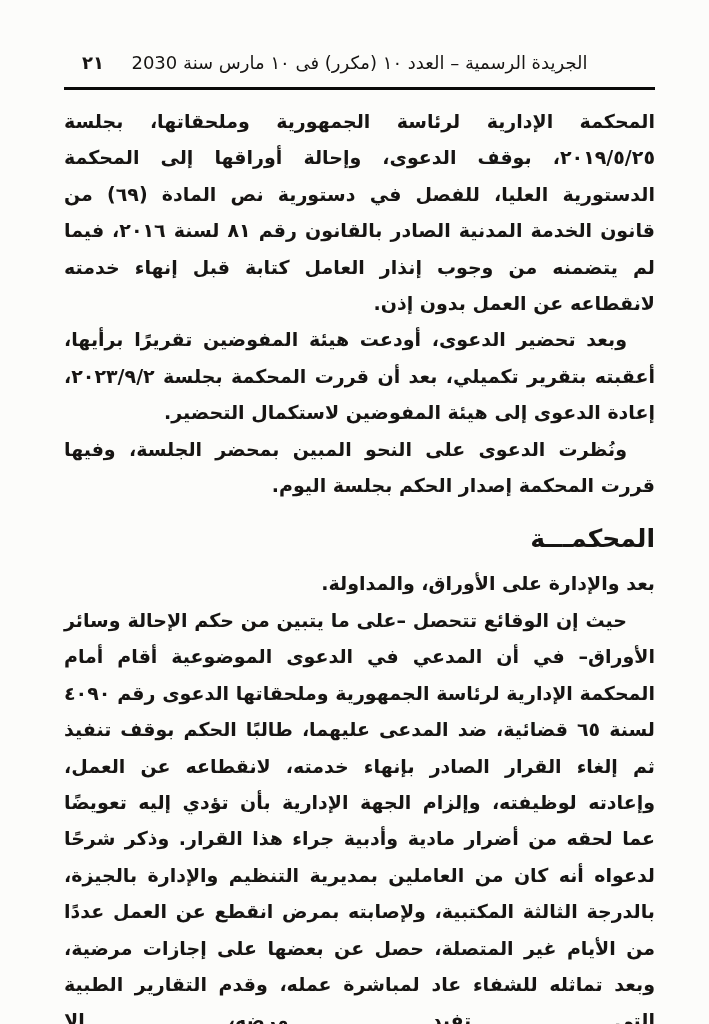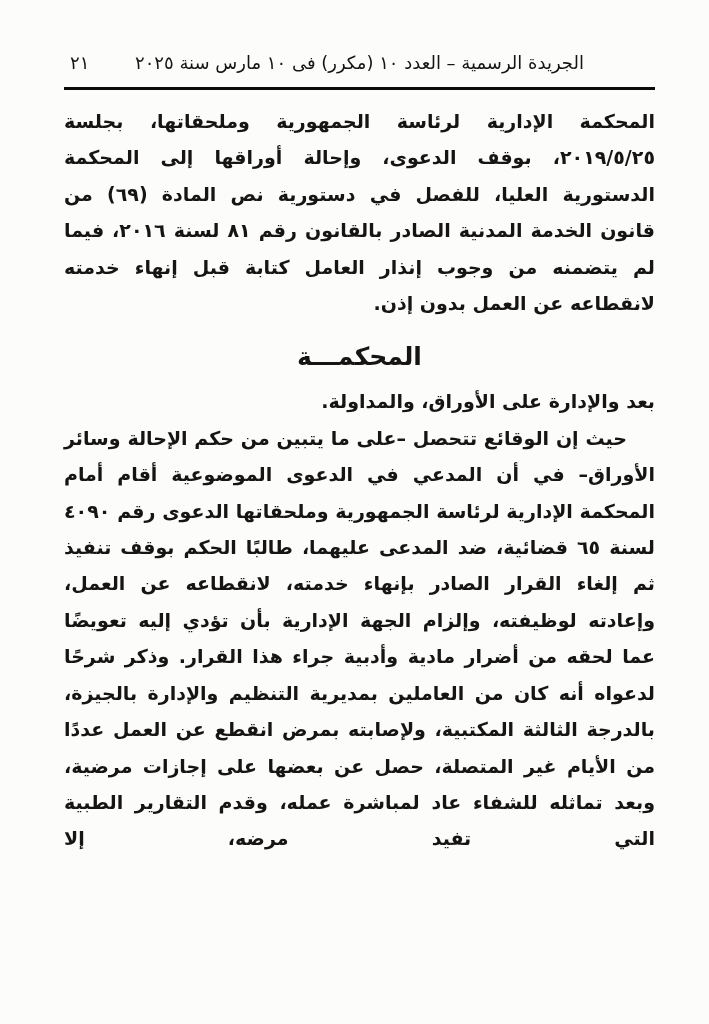--- a/index.html
+++ b/index.html
@@ -24,23 +24,24 @@
   .header {
     position: relative;
     text-align: center;
     font-size: 18px;
     line-height: 26px;
     height: 26px;
     white-space: nowrap;
   }
   .header .page-number {
     position: absolute;
-    left: 6px;
+    left: 18px;
     top: 0;
     font-size: 18px;
+    font-weight: bold;
   }
   .rule {
     height: 0;
     border: 0;
     border-top: 3.5px solid #0b0a09;
     margin: 11px 0 0 0;
   }
   .body-text {
     margin-top: 13px;
     font-size: 19px;
@@ -57,37 +58,38 @@
   }
   .para.spaced {
     margin-top: 19px;
   }
   .para.continues {
     text-align-last: justify;
   }
   .heading {
     font-size: 25px;
     font-weight: bold;
-    text-align: center;
     margin: 16px 0 6px 0;
     line-height: 40px;
   }
 </style>
 </head>
 <body>
 
 <div class="page">
 
   <div class="header">
     <span class="page-number">٢١</span>
-    <span class="header-title">الجريدة الرسمية – العدد ١٠ (مكرر) فى ١٠ مارس سنة ٢٠٢٥</span>
+    <span class="header-title">الجريدة الرسمية – العدد ١٠ (مكرر) فى ١٠ مارس سنة 2030</span>
   </div>
 
   <div class="rule"></div>
 
   <div class="body-text" id="body-blocks">
       <p class="para">المحكمة الإدارية لرئاسة الجمهورية وملحقاتها، بجلسة ٢٠١٩/٥/٢٥، بوقف الدعوى، وإحالة أوراقها إلى المحكمة الدستورية العليا، للفصل في دستورية نص المادة (٦٩) من قانون الخدمة المدنية الصادر بالقانون رقم ٨١ لسنة ٢٠١٦، فيما لم يتضمنه من وجوب إنذار العامل كتابة قبل إنهاء خدمته لانقطاعه عن العمل بدون إذن.</p>
+      <p class="para indent">وبعد تحضير الدعوى، أودعت هيئة المفوضين تقريرًا برأيها، أعقبته بتقرير تكميلي، بعد أن قررت المحكمة بجلسة ٢٠٢٣/٩/٢، إعادة الدعوى إلى هيئة المفوضين لاستكمال التحضير.</p>
+      <p class="para indent">ونُظرت الدعوى على النحو المبين بمحضر الجلسة، وفيها قررت المحكمة إصدار الحكم بجلسة اليوم.</p>
       <h2 class="heading">المحكمـــة</h2>
       <p class="para">بعد والإدارة على الأوراق، والمداولة.</p>
       <p class="para indent continues">حيث إن الوقائع تتحصل –على ما يتبين من حكم الإحالة وسائر الأوراق– في أن المدعي في الدعوى الموضوعية أقام أمام المحكمة الإدارية لرئاسة الجمهورية وملحقاتها الدعوى رقم ٤٠٩٠ لسنة ٦٥ قضائية، ضد المدعى عليهما، طالبًا الحكم بوقف تنفيذ ثم إلغاء القرار الصادر بإنهاء خدمته، لانقطاعه عن العمل، وإعادته لوظيفته، وإلزام الجهة الإدارية بأن تؤدي إليه تعويضًا عما لحقه من أضرار مادية وأدبية جراء هذا القرار. وذكر شرحًا لدعواه أنه كان من العاملين بمديرية التنظيم والإدارة بالجيزة، بالدرجة الثالثة المكتبية، ولإصابته بمرض انقطع عن العمل عددًا من الأيام غير المتصلة، حصل عن بعضها على إجازات مرضية، وبعد تماثله للشفاء عاد لمباشرة عمله، وقدم التقارير الطبية التي تفيد مرضه، إلا</p>
     </div>
 
 </div>
 
 </body></html>

